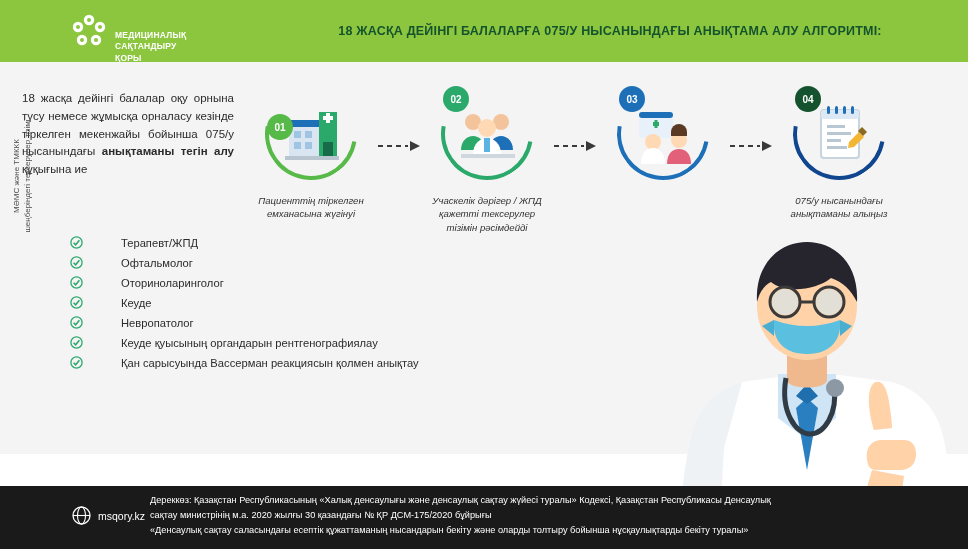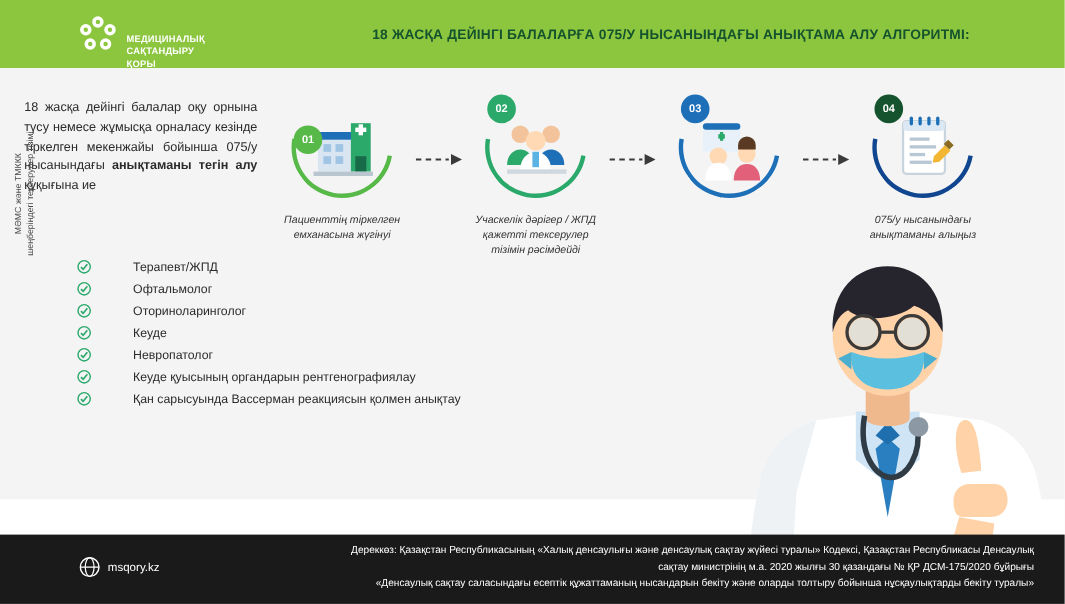--- a/index.html
+++ b/index.html
@@ -145,21 +145,21 @@
   }
   .site {
     position: absolute; left: 72px; top: 20px;
     display: flex; align-items: center;
   }
   .globe { width: 19px; height: 19px; margin-right: 7px; }
   .site-text { font-size: 10.5px; }
   .source {
     position: absolute; left: 150px; top: 7px;
     width: 790px;
-    text-align: right;
+    text-align: left;
     font-size: 9.2px;
     line-height: 1.65;
   }
 </style>
 </head>
 <body>
 
 <div class="header">
   <div class="logo-block">
     <span class="logo-mark">

